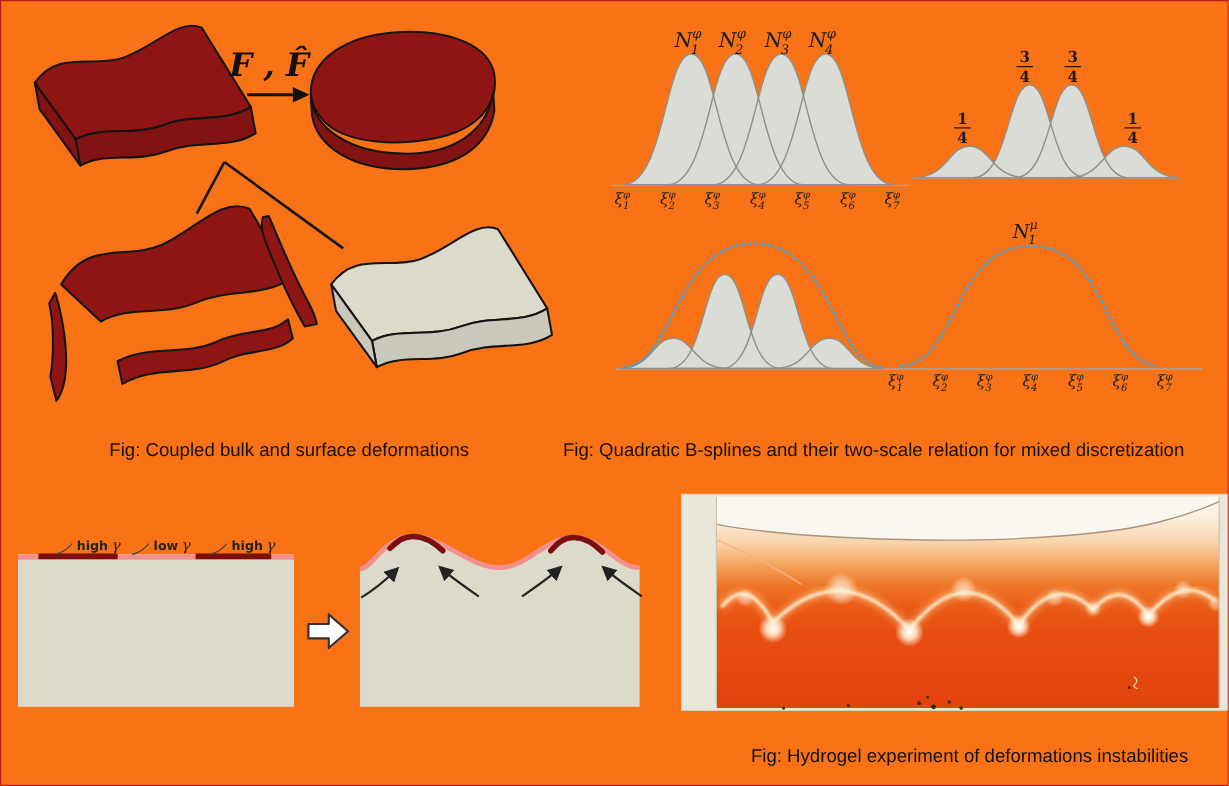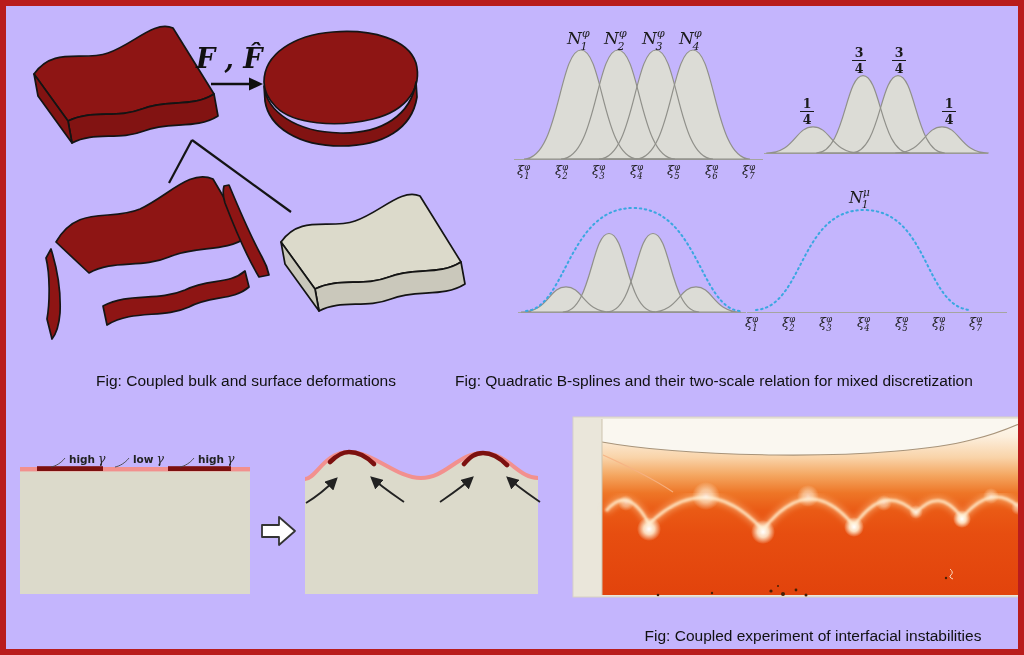--- a/index.html
+++ b/index.html
@@ -1,17 +1,17 @@
 <!DOCTYPE html>
 <html><head>
 <meta charset="utf-8">
 <style>
   html,body{margin:0;padding:0;background:#fff;}
-  .board{position:relative;width:1024px;height:655px;background:#c4b5fd;
-         border:6px solid #b91c1c;box-sizing:border-box;overflow:hidden;}
+  .board{position:relative;width:1024px;height:655px;background:#f97316;
+         border:1px solid #b91c1c;box-sizing:border-box;overflow:hidden;}
   .board svg{position:absolute;left:0;top:0;}
   .caption{position:absolute;font-family:"Liberation Sans",sans-serif;font-size:15.5px;
            color:#111;text-align:center;white-space:nowrap;}
   svg text{user-select:none;}
   .mi{font-family:"DejaVu Serif",serif;font-style:italic;fill:#1b1b1b;}
   .knot{font-size:13px;}
   .knot .ss{font-size:8.5px;}
   .basis{font-size:17px;}
   .basis .ss{font-size:11px;}
   .coarse-lab{font-size:16px;}
@@ -247,16 +247,16 @@
       <path d="M944,563 q4,3 1,6 q-3,2 2,4" stroke="#f8d9bd" stroke-width="1" fill="none"></path>
     </g>
     <g stroke="#cdc4ae" stroke-width="1">
       <line x1="596" y1="413" x2="596" y2="589"></line>
       <line x1="1015" y1="413" x2="1015" y2="589"></line>
     </g>
   </g>
 </svg>
 
 <div class="caption" style="left:0;top:366;left:0px;top:366px;width:480px">Fig: Coupled bulk and surface deformations</div>
-<div class="caption" style="left:426px;top:366px;width:564px">Fig: Quadratic B-splines and their two-scale relation for mixed discretization</div>
-<div class="caption" style="left:590px;top:621px;width:434px">Fig: Coupled experiment of interfacial instabilities</div>
+<div class="caption" style="left:445px;top:366px;width:564px">Fig: Quadratic B-splines and their two-scale relation for mixed discretization</div>
+<div class="caption" style="left:590px;top:621px;width:434px">Fig: Hydrogel experiment of deformations instabilities</div>
 
 </div>
 
 </body></html>

